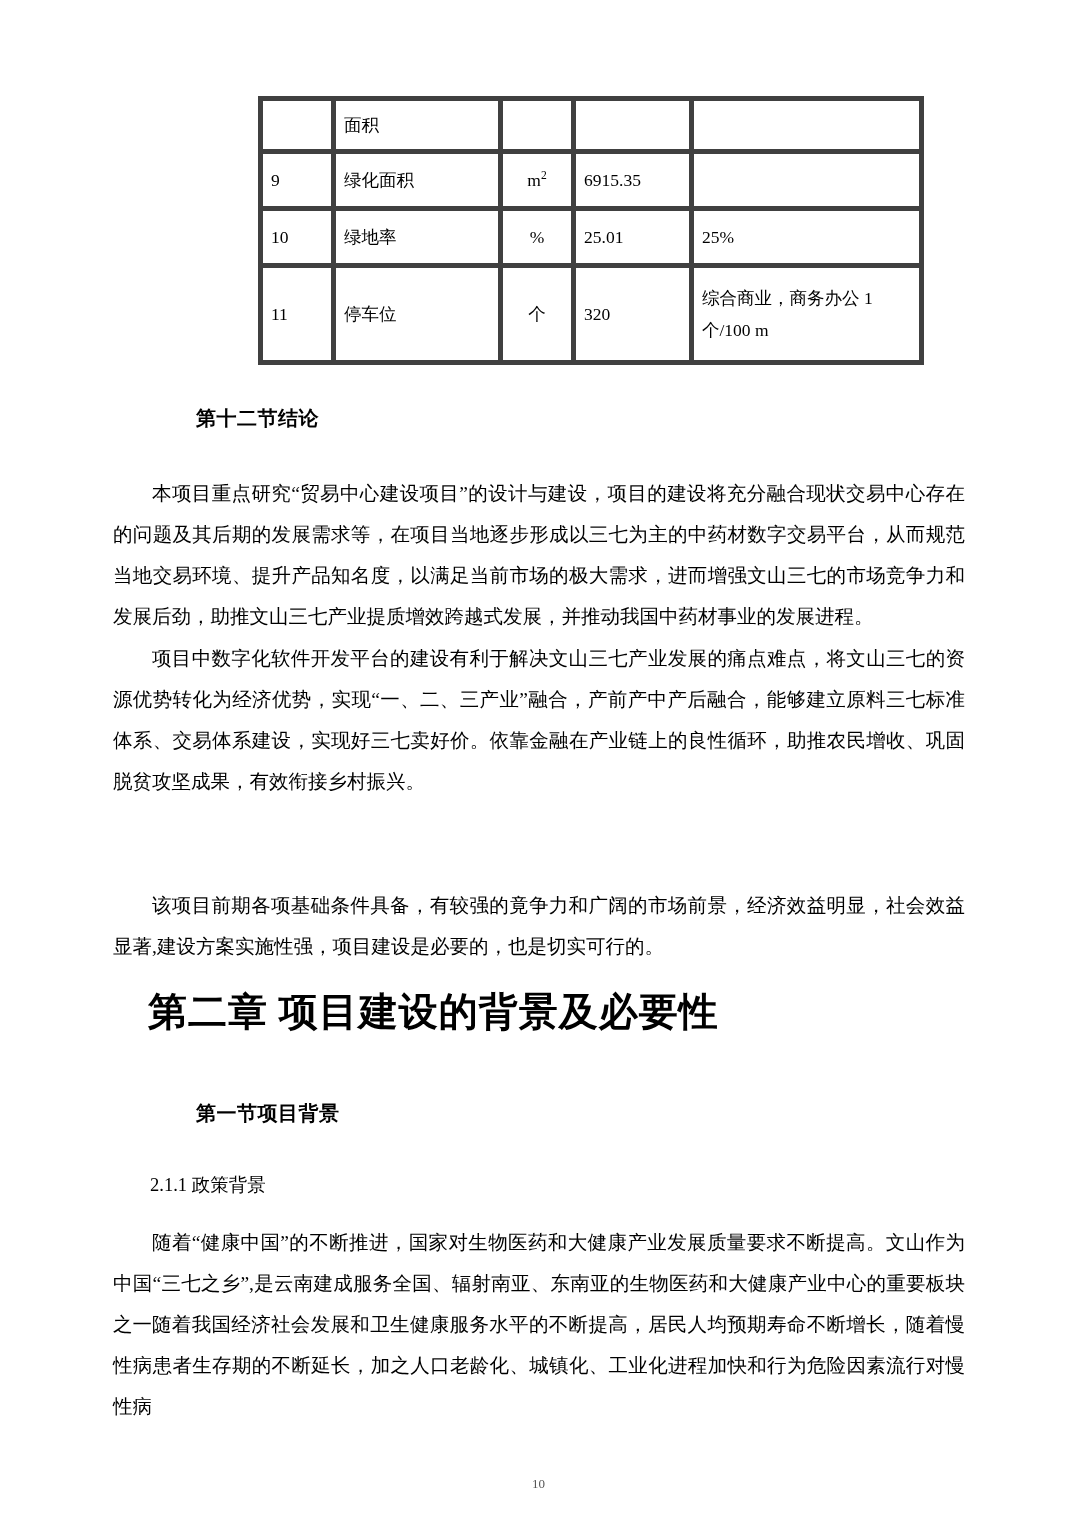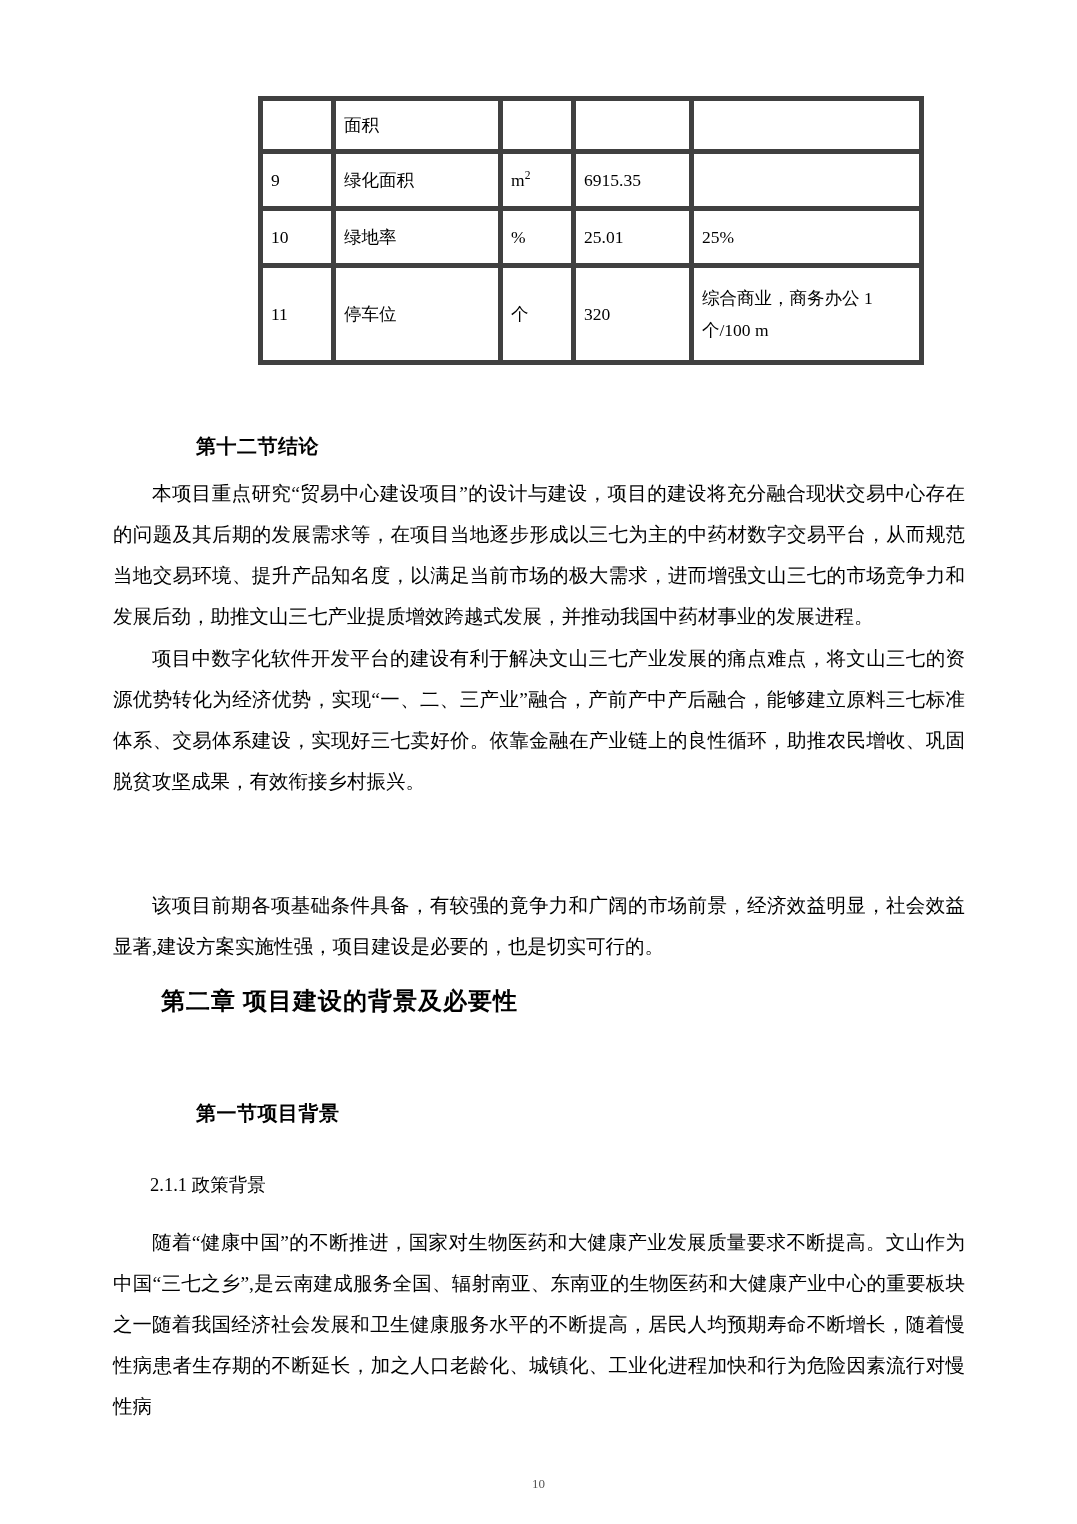--- a/index.html
+++ b/index.html
@@ -32,45 +32,44 @@
     border: 5px solid #404040;
     padding: 5px 8px;
     font-size: 17.5px;
     line-height: 1.85;
     vertical-align: middle;
     font-family: "Liberation Serif", "DejaVu Serif", serif;
     word-break: break-word;
   }
   .col-no    { width: 52px;  text-align: left; }
   .col-item  { width: 146px; text-align: left; }
-  .col-unit  { width: 52px;  text-align: left; }
+  .col-unit  { width: 52px;  text-align: center; }
   .col-val   { width: 97px;  text-align: left; }
   .col-note  { width: 209px; text-align: left; }
 
   .row-h38 td { height: 38px; }
   .row-h42 td { height: 42px; }
   .row-h82 td { height: 82px; }
 
   sup { font-size: 0.66em; vertical-align: super; line-height: 0; }
 
   
   .sec-head {
     position: absolute;
     font-weight: bold;
     font-size: 20px;
     letter-spacing: 0.5px;
     white-space: nowrap;
   }
   .chap-head {
     position: absolute;
     font-weight: bold;
-    font-size: 24px;
+    font-size: 39px;
     letter-spacing: 1px;
     white-space: nowrap;
-    margin-left: 13px;
   }
   .sub-head {
     position: absolute;
     font-size: 18.5px;
     white-space: nowrap;
   }
   .para {
     position: absolute;
     left: 113px;
     width: 852px;
@@ -121,21 +120,21 @@
       <tr class="row-h82">
         <td class="col-no">11</td>
         <td class="col-item">停车位</td>
         <td class="col-unit">个</td>
         <td class="col-val">320</td>
         <td class="col-note">综合商业，商务办公 1 个/100 m</td>
       </tr>
     </tbody>
   </table>
 
-  <div class="sec-head" style="left:196px; top:405px;margin-top:28px;">第十二节结论</div>
+  <div class="sec-head" style="left:196px; top:405px;">第十二节结论</div>
 
   <div class="para" style="top:473px;">本项目重点研究“贸易中心建设项目”的设计与建设，项目的建设将充分融合现状交易中心存在的问题及其后期的发展需求等，在项目当地逐步形成以三七为主的中药材数字交易平台，从而规范当地交易环境、提升产品知名度，以满足当前市场的极大需求，进而增强文山三七的市场竞争力和发展后劲，助推文山三七产业提质增效跨越式发展，并推动我国中药材事业的发展进程。</div>
 
   <div class="para" style="top:638px;">项目中数字化软件开发平台的建设有利于解决文山三七产业发展的痛点难点，将文山三七的资源优势转化为经济优势，实现“一、二、三产业”融合，产前产中产后融合，能够建立原料三七标准体系、交易体系建设，实现好三七卖好价。依靠金融在产业链上的良性循环，助推农民增收、巩固脱贫攻坚成果，有效衔接乡村振兴。</div>
 
 
   <div class="para" style="top:885px;">该项目前期各项基础条件具备，有较强的竟争力和广阔的市场前景，经济效益明显，社会效益显著,建设方案实施性强，项目建设是必要的，也是切实可行的。</div>
 
   <div class="chap-head" style="left:148px; top:985px;">第二章  项目建设的背景及必要性</div>
 

